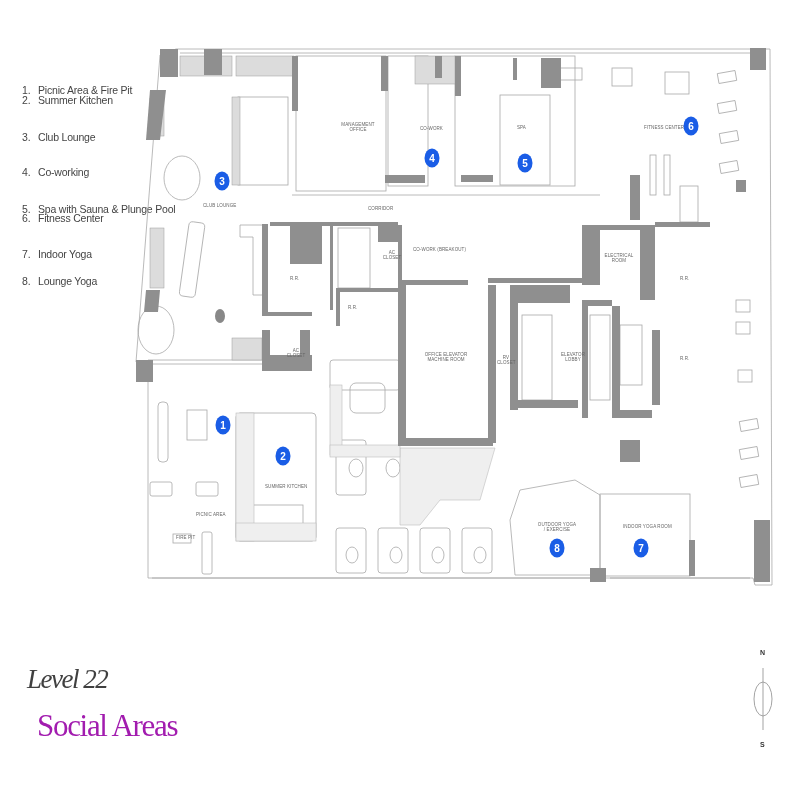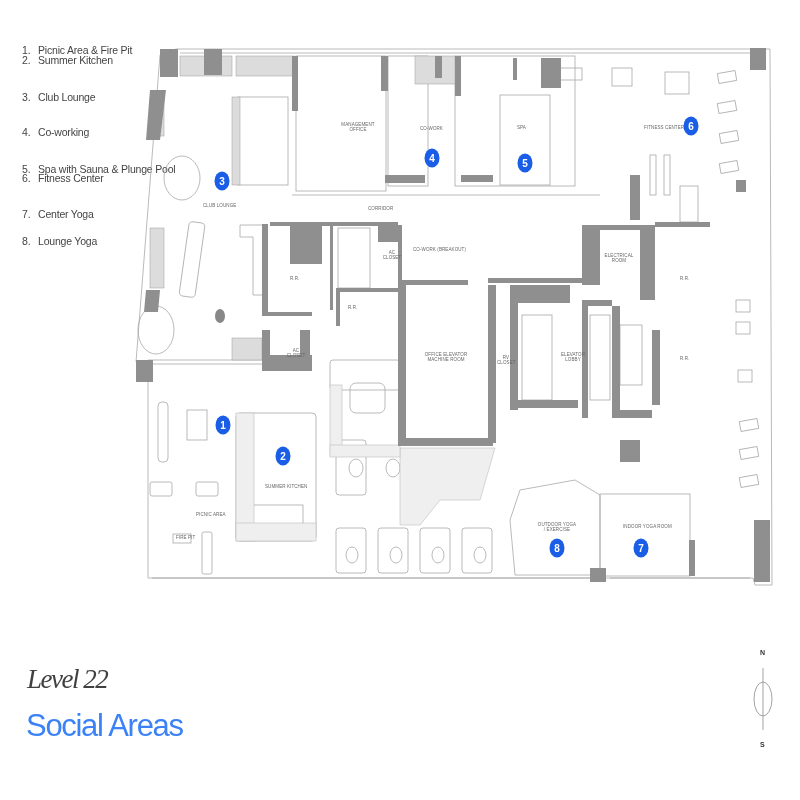--- a/index.html
+++ b/index.html
@@ -1,39 +1,39 @@
 <!DOCTYPE html>
 <html><head>
 <meta charset="utf-8">
 <style>
   html, body { margin:0; padding:0; background:#ffffff; }
   body { width:800px; height:800px; position:relative; overflow:hidden; font-family:"Liberation Sans", sans-serif; color:#333; }
   .legend { position:absolute; left:22px; top:44px; width:150px; }
-  .legend-item { position:absolute; left:0; font-size:10.5px; color:#444; white-space:nowrap; letter-spacing:-0.2px; }
+  .legend-item { position:absolute; left:0; font-size:10.5px; color:#444; white-space:nowrap; letter-spacing:-0.2px;margin-top:40px; }
   .legend-item .num { display:inline-block; width:16px; }
   .plan { position:absolute; left:0; top:0; width:800px; height:800px; }
   .room-label { position:absolute; font-size:4.5px; color:#666; text-transform:uppercase; text-align:center; letter-spacing:0.1px; line-height:5px; white-space:nowrap; }
   .badge { position:absolute; width:15px; height:19px; border-radius:50%; background:#1a5de6; color:#fff; font-size:10px; font-weight:bold; display:flex; align-items:center; justify-content:center; transform:translate(-50%,-50%); }
   .level { position:absolute; left:27px; top:664px; font-family:"Liberation Serif", serif; font-style:italic; font-size:27px; color:#404040; letter-spacing:-1.5px; }
-  .title { position:absolute; left:26px; top:708px; font-family:Liberation Sans, sans-serif; font-size:31px; color:#3b82f6; letter-spacing:-1.3px; }
+  .title { position:absolute; left:37px; top:708px; font-family:Liberation Serif, serif; font-size:31px; color:#a21caf; letter-spacing:-1.3px; }
   .compass-n, .compass-s { position:absolute; font-size:7px; font-weight:bold; color:#333; left:760px; }
   .compass-n { top:649px; }
   .compass-s { top:741px; }
 </style>
 </head>
 <body>
 
 <div class="legend">
   <div class="legend-item" style="top:0px"><span class="num">1.</span><span>Picnic Area &amp; Fire Pit</span></div>
   <div class="legend-item" style="top:10px"><span class="num">2.</span><span>Summer Kitchen</span></div>
   <div class="legend-item" style="top:47px"><span class="num">3.</span><span>Club Lounge</span></div>
   <div class="legend-item" style="top:82px"><span class="num">4.</span><span>Co-working</span></div>
   <div class="legend-item" style="top:119px"><span class="num">5.</span><span>Spa with Sauna &amp; Plunge Pool</span></div>
   <div class="legend-item" style="top:128px"><span class="num">6.</span><span>Fitness Center</span></div>
-  <div class="legend-item" style="top:164px"><span class="num">7.</span><span>Center Yoga</span></div>
+  <div class="legend-item" style="top:164px"><span class="num">7.</span><span>Indoor Yoga</span></div>
   <div class="legend-item" style="top:191px"><span class="num">8.</span><span>Lounge Yoga</span></div>
 </div>
 
 <svg class="plan" viewBox="0 0 800 800" xmlns="http://www.w3.org/2000/svg">
   <g fill="none" stroke="#a8a8a8" stroke-width="0.8">
 
     <polygon points="176,49 770,49 772,585 755,585 753,578 148,578 148,362 136,362 160,55"></polygon>
     <line x1="180" y1="53" x2="765" y2="53"></line>
     <line x1="152" y1="578" x2="590" y2="578"></line>
     <line x1="610" y1="578" x2="750" y2="578"></line>

